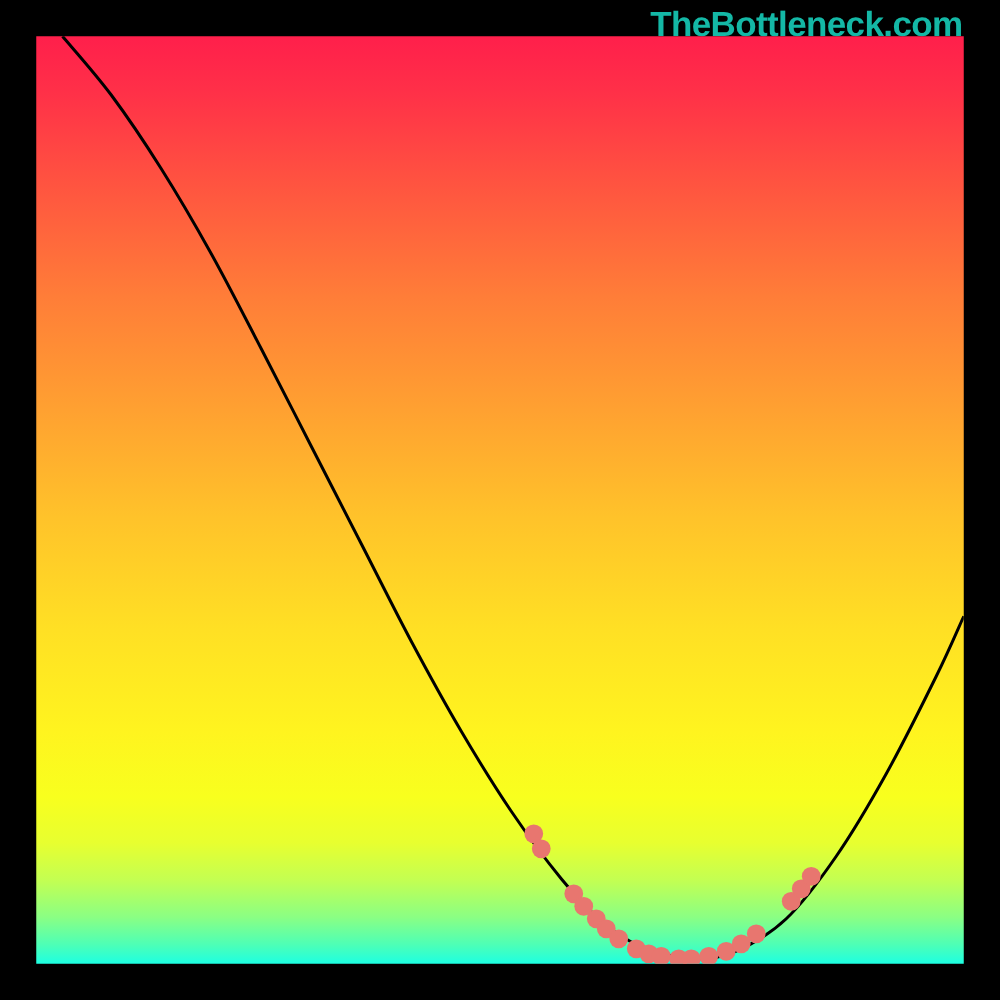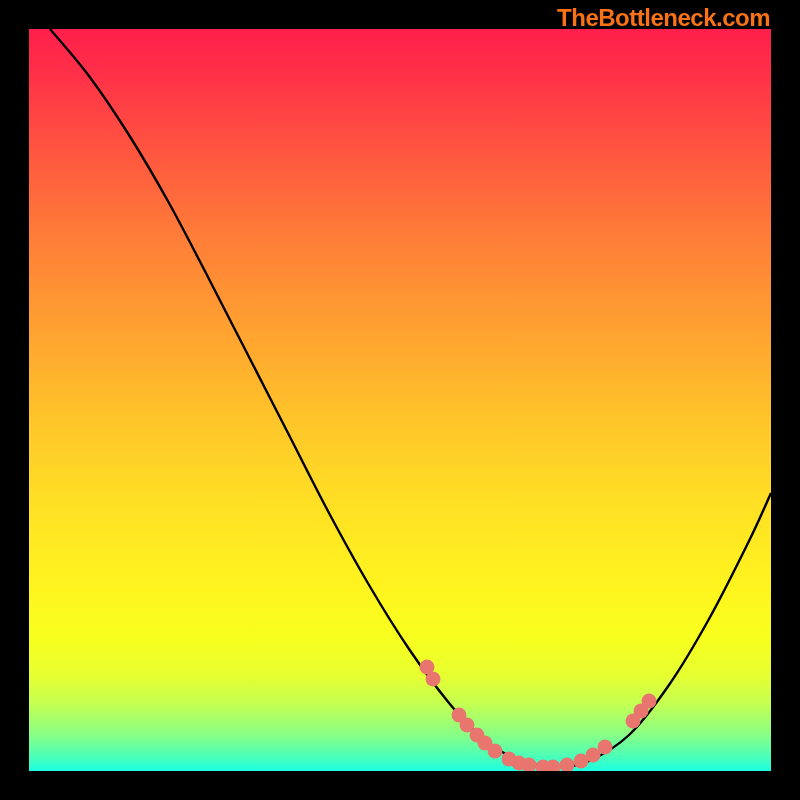--- a/index.html
+++ b/index.html
@@ -37,22 +37,22 @@
       #c3ff52 91%,
       #8aff84 95%,
       #4cffb7 98%,
       #1dffe2 100%
     );
   }
   .attribution {
     position: absolute;
     top: 4px;
     right: 30px;
-    color: #f97316;
-    font-size: 24px;
+    color: #14b8a6;
+    font-size: 28px;
     font-weight: bold;
     letter-spacing: -0.5px;
   }
   svg.curve {
     position: absolute;
     left: 0;
     top: 0;
     width: 742px;
     height: 742px;
   }

